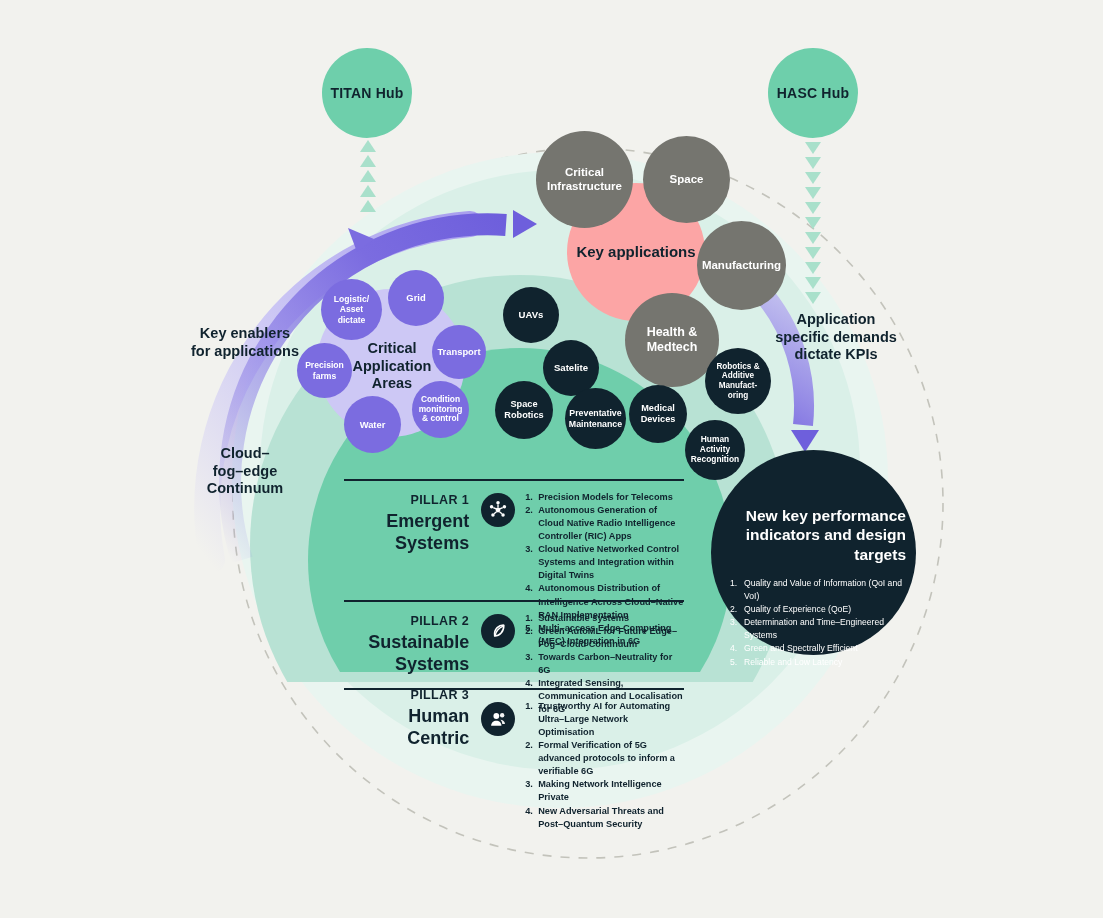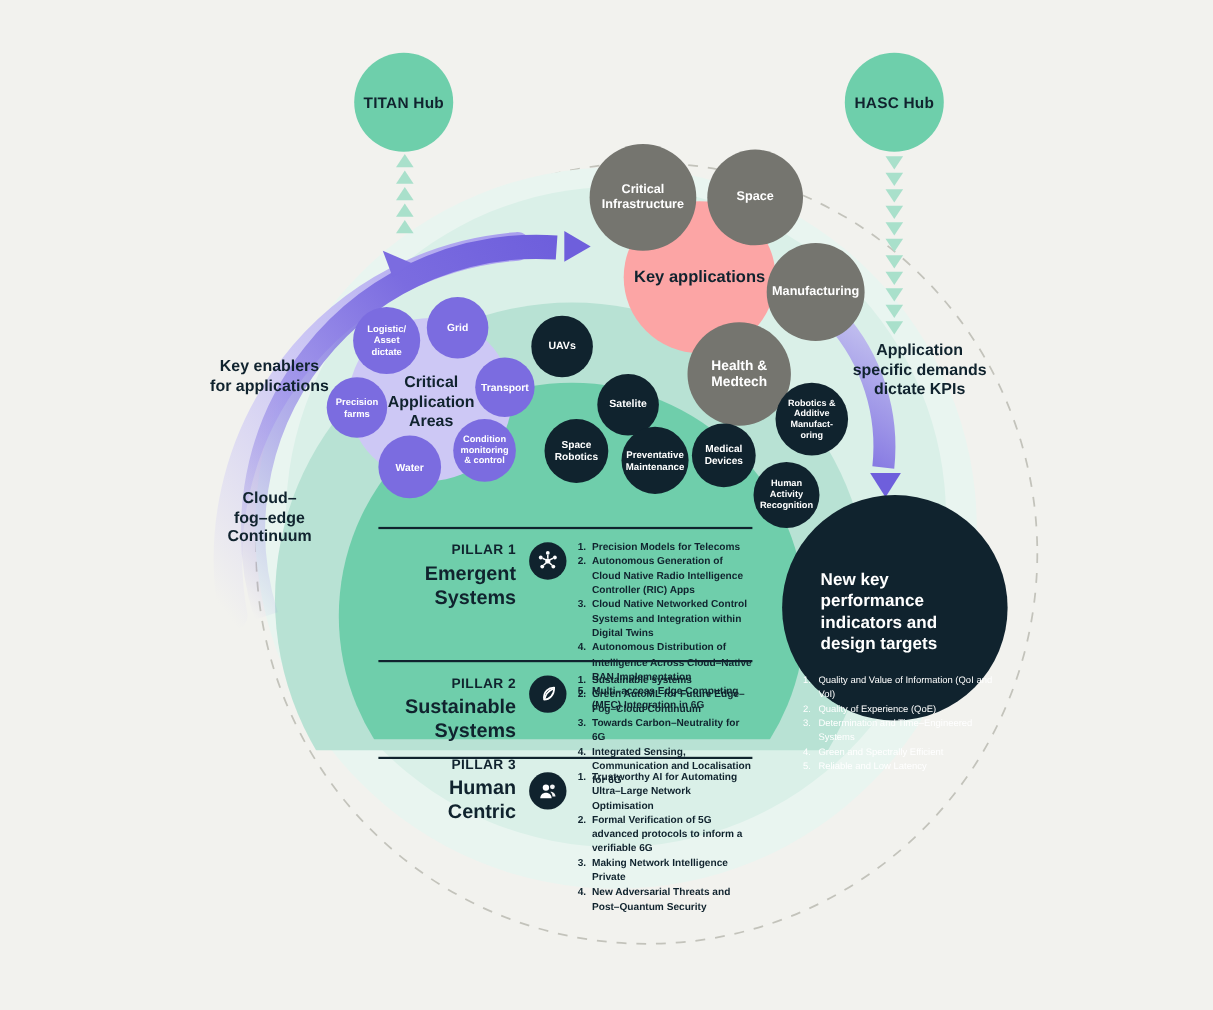--- a/index.html
+++ b/index.html
@@ -56,21 +56,21 @@
   .p-list .li{display:flex;margin-bottom:0px;}
   .p-list .num{width:13px;flex:0 0 13px;font-weight:700;}
   .p-list .txt{font-weight:700;}
 
   
   #kpi{
     position:absolute;left:711px;top:450px;width:205px;height:205px;
     border-radius:50%;background:#10232e;color:#ffffff;
   }
   #kpi .inner{position:absolute;left:19px;top:52px;width:180px;}
-  #kpi h2{margin:16px;font-size:15.5px;line-height:1.25;font-weight:700;}
+  #kpi h2{margin:4px;font-size:15.5px;line-height:1.25;font-weight:700;text-align:right;}
   #kpi .k-list{margin-top:13px;font-size:8.6px;line-height:1.52;}
   #kpi .k-list .li{display:flex;}
   #kpi .k-list .num{width:14px;flex:0 0 14px;}
 </style>
 </head>
 <body>
 
 <div id="stage">
 
   <svg class="layer" viewBox="0 0 1103 918">
@@ -197,21 +197,21 @@
 &amp; control</span>
   </div>
   <div class="node purple" style="left:344px;top:396px;width:57px;height:57px;font-size:9.4px;">
     <span>Water</span>
   </div>
   <div class="node purple" style="left:297px;top:343px;width:55px;height:55px;font-size:8.6px;">
     <span>Precision
 farms</span>
   </div>
 
-  <div class="node navy" style="left:483px;top:287px;width:56px;height:56px;font-size:9.6px;">
+  <div class="node navy" style="left:503px;top:287px;width:56px;height:56px;font-size:9.6px;">
     <span>UAVs</span>
   </div>
   <div class="node navy" style="left:543px;top:340px;width:56px;height:56px;font-size:9.6px;">
     <span>Satelite</span>
   </div>
   <div class="node navy" style="left:495px;top:381px;width:58px;height:58px;font-size:9.2px;">
     <span>Space
 Robotics</span>
   </div>
   <div class="node navy" style="left:565px;top:388px;width:61px;height:61px;font-size:8.8px;">

